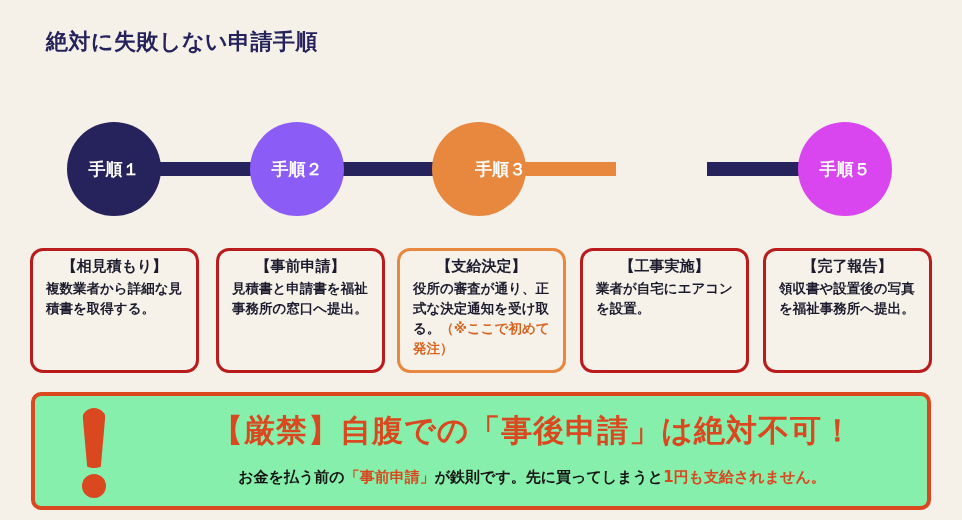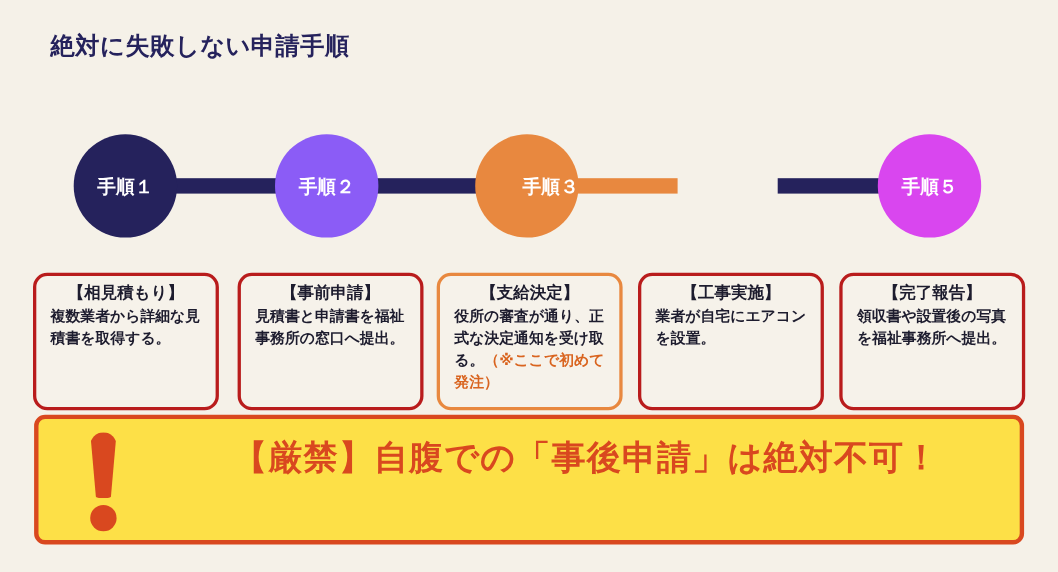--- a/index.html
+++ b/index.html
@@ -81,27 +81,27 @@
     }
     .card.highlight {
       border-color: #e8883f;
     }
     .note {
       color: #d9641f;
     }
     .warning {
       position: absolute;
       left: 31px;
-      top: 377px;
+      top: 392px;
       width: 892px;
       height: 110px;
       border: 4px solid #d9481f;
       border-radius: 10px;
       box-sizing: content-box;
-      background: #fde047;
+      background: #86efac;
     }
     .excl {
       position: absolute;
       left: 46px;
       top: 12px;
       width: 26px;
       height: 90px;
     }
     .excl-bar {
       position: absolute;
@@ -209,13 +209,16 @@
     <span>領収書や設置後の写真を福祉事務所へ提出。</span>
   </div>
 </div>
 
 <div class="warning">
   <div class="excl">
     <div class="excl-bar"></div>
     <div class="excl-dot"></div>
   </div>
   <div class="warn-headline">【厳禁】自腹での「事後申請」は絶対不可！</div>
+  <div class="warn-sub">
+    <span>お金を払う前の</span><span class="accent">「事前申請」</span><span>が鉄則です。先に買ってしまうと</span><span class="accent">1円も支給されません。</span>
+  </div>
 </div>
 
 </body></html>

